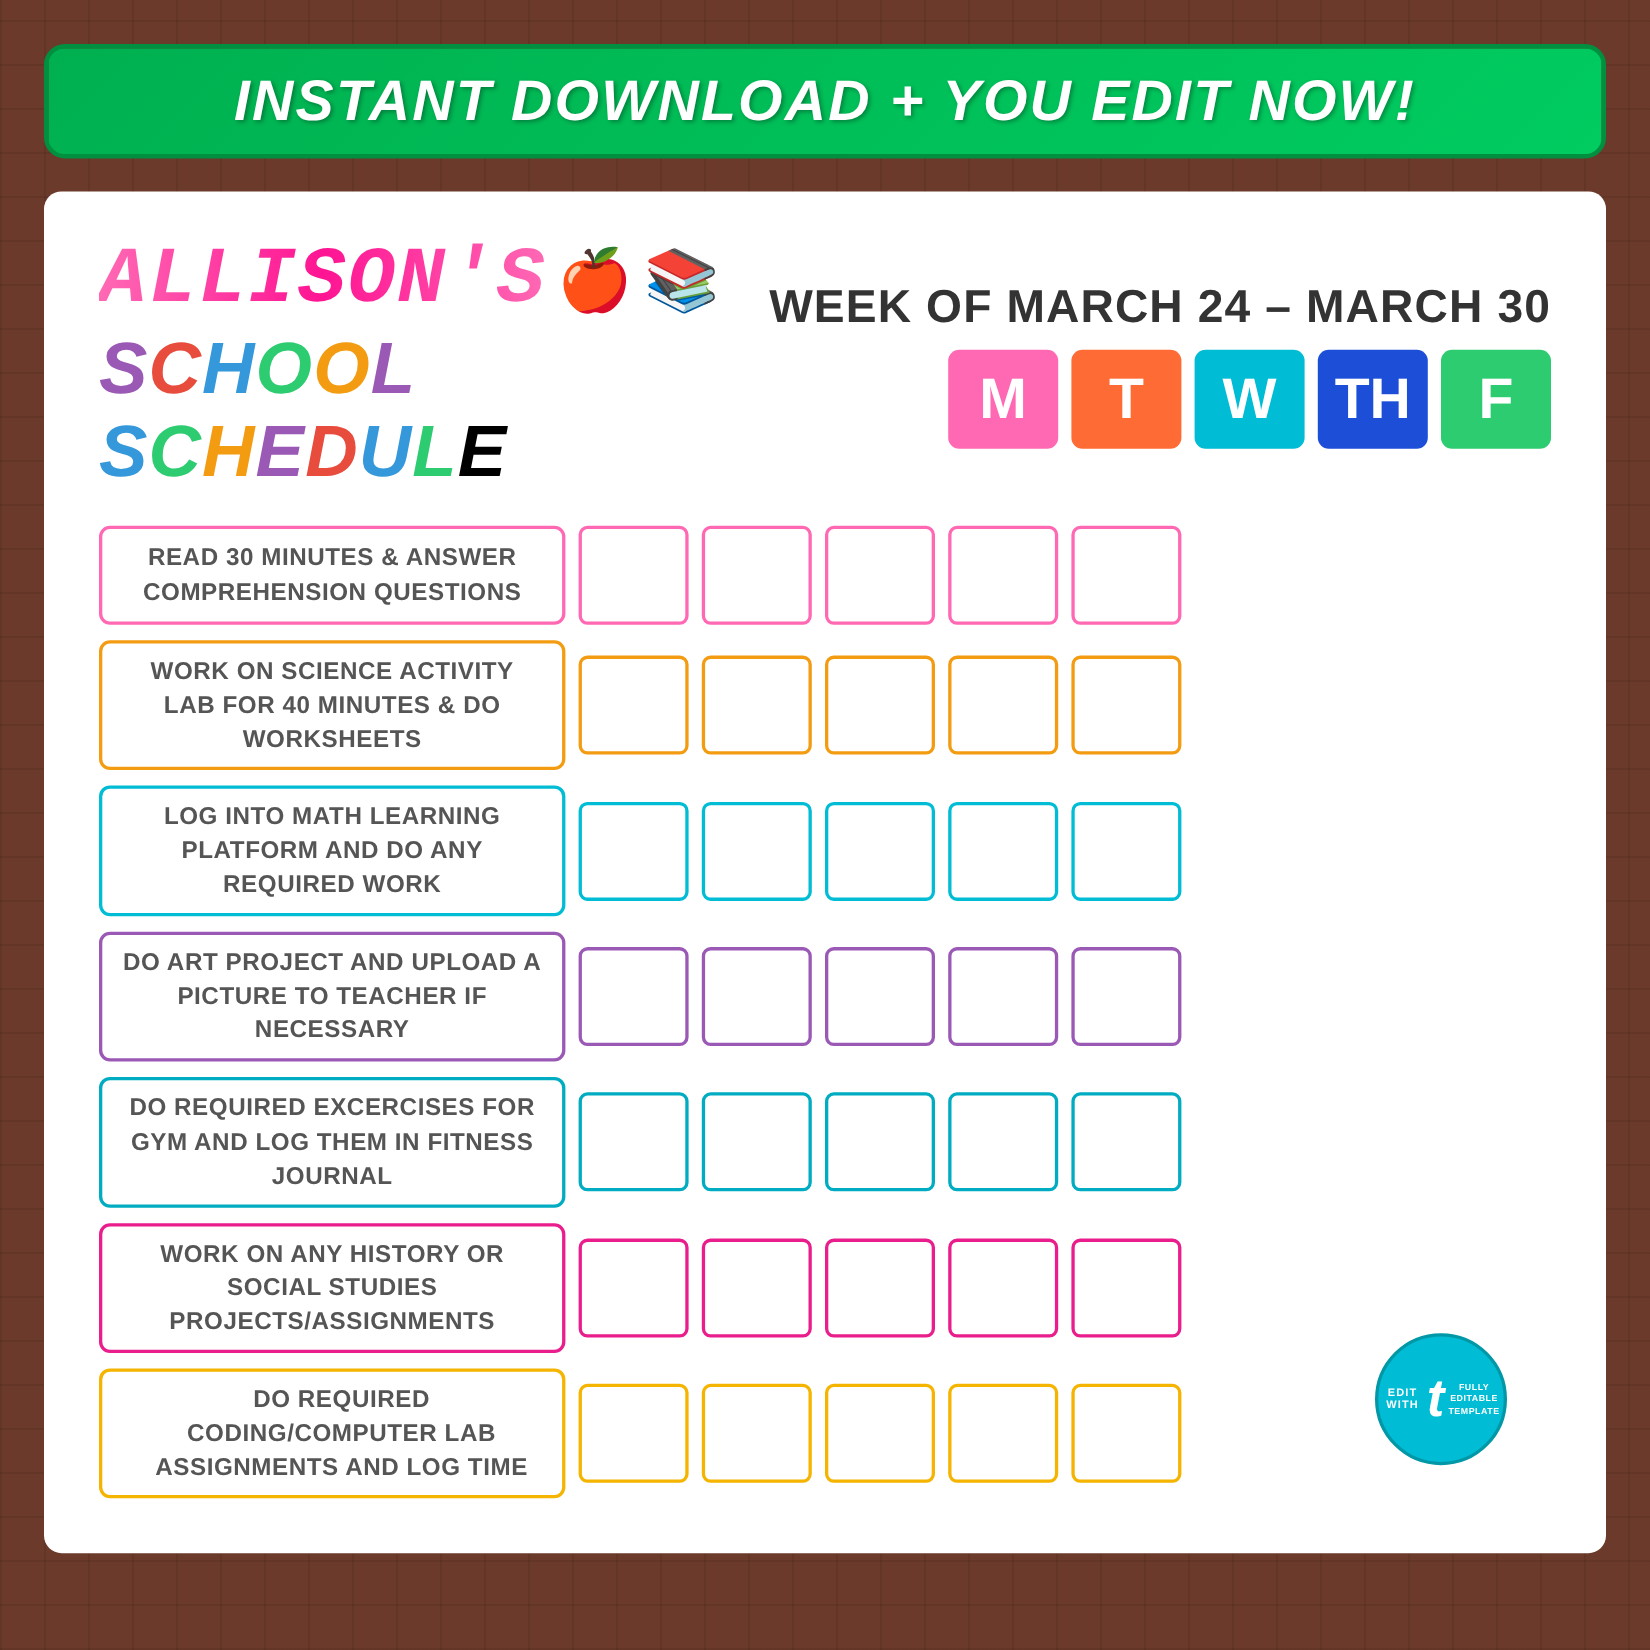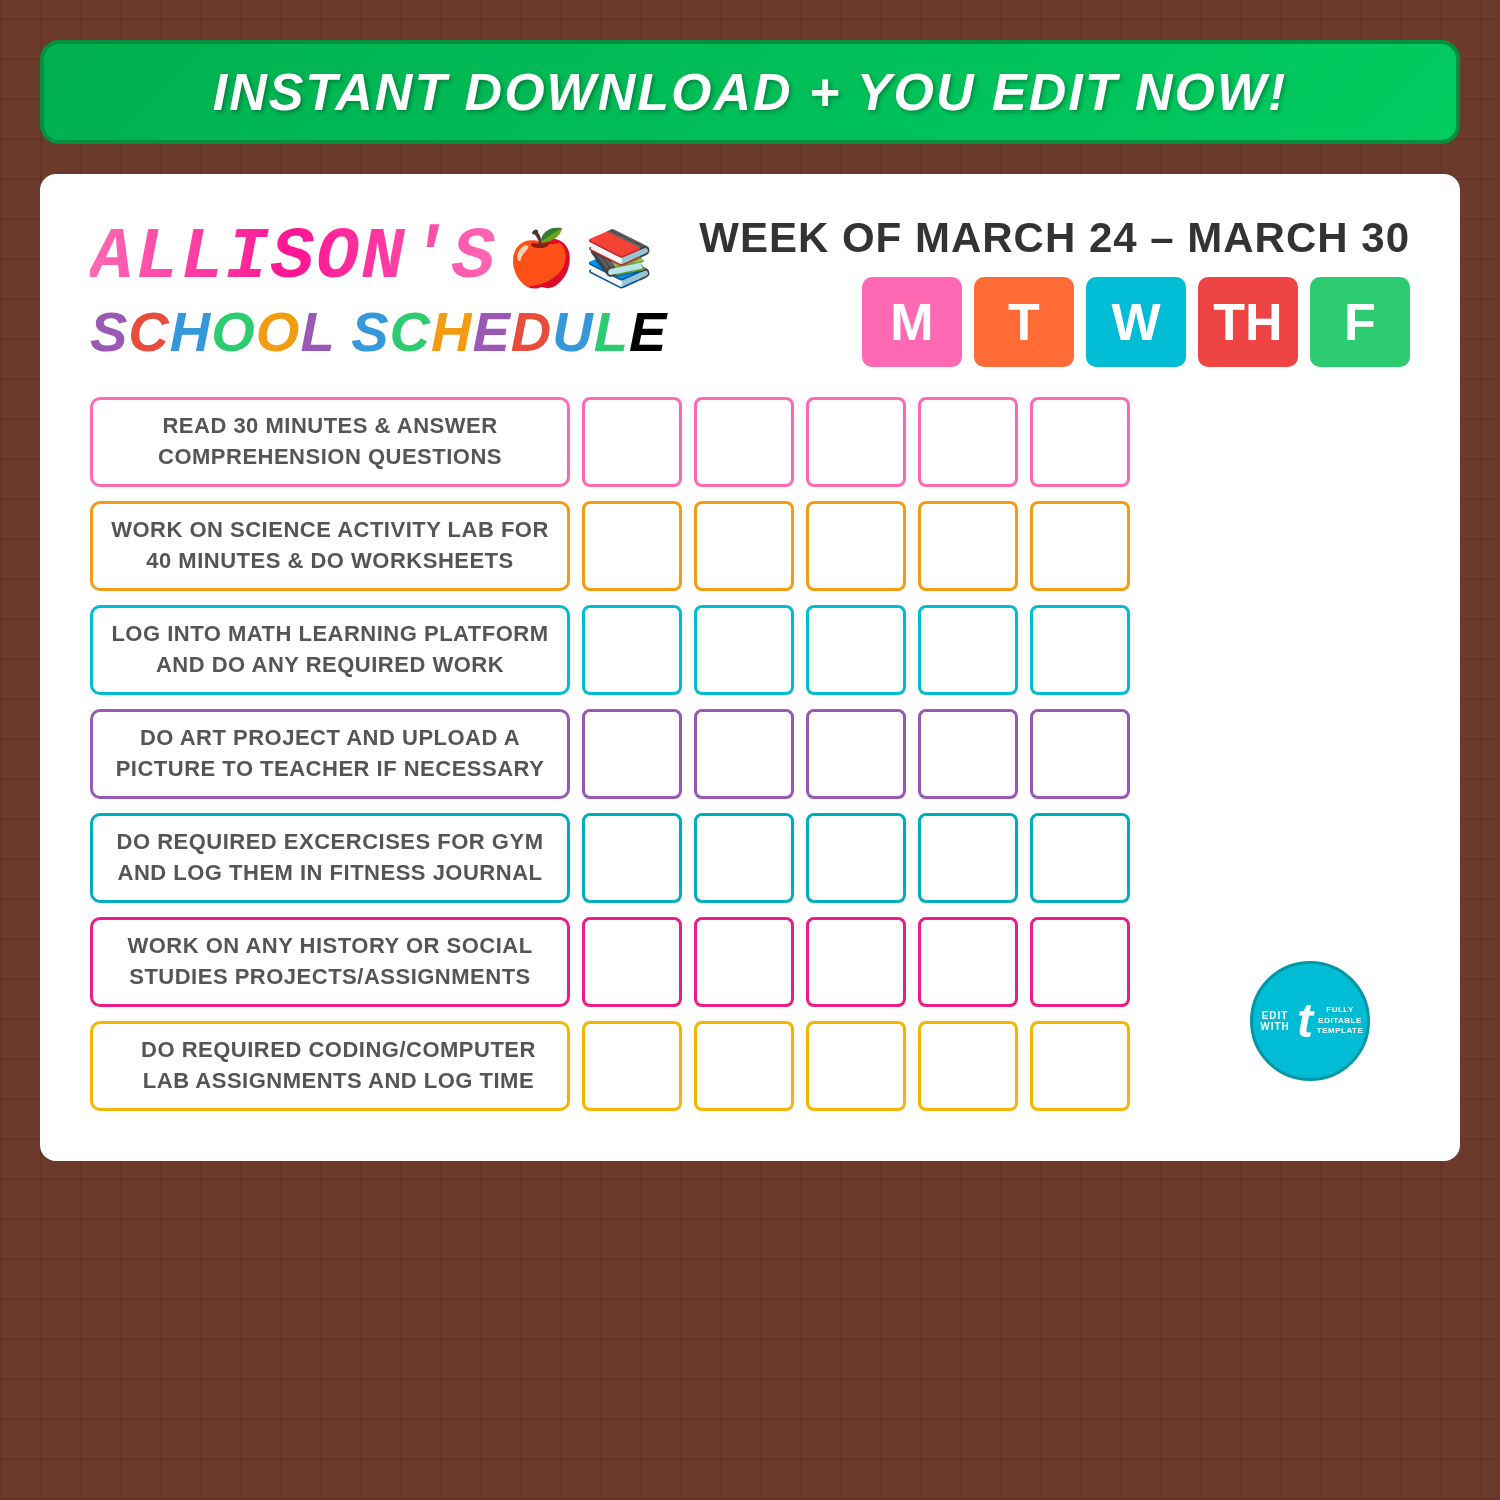--- a/index.html
+++ b/index.html
@@ -89,21 +89,21 @@
 
     .apple-icon {
       font-size: 55px;
     }
 
     .books-icon {
       font-size: 55px;
     }
 
     .school-schedule-text {
-      font-size: 56px;
+      font-size: 66px;
       font-weight: 900;
       font-style: italic;
       font-family: 'Arial Black', sans-serif;
       letter-spacing: 1px;
     }
 
     .school-schedule-text span:nth-child(1) { color: #9b59b6; }
     .school-schedule-text span:nth-child(2) { color: #e74c3c; }
     .school-schedule-text span:nth-child(3) { color: #3498db; }
     .school-schedule-text span:nth-child(4) { color: #2ecc71; }
@@ -148,38 +148,38 @@
       justify-content: center;
       font-size: 52px;
       font-weight: 900;
       color: white;
       font-family: 'Arial Black', sans-serif;
     }
 
     .day-m { background: #ff69b4; }
     .day-t { background: #ff6b35; }
     .day-w { background: #00bcd4; }
-    .day-th { background: #ef4444; }
+    .day-th { background: #1d4ed8; }
     .day-f { background: #2ecc71; }
 
     .schedule-grid {
       display: flex;
       flex-direction: column;
       gap: 14px;
       flex: 1;
     }
 
     .schedule-row {
       display: flex;
       align-items: center;
       gap: 12px;
     }
 
     .task-label {
-      width: 480px;
+      width: 424px;
       min-height: 90px;
       border-radius: 10px;
       border: 3px solid;
       display: flex;
       align-items: center;
       justify-content: center;
       padding: 10px 18px;
       text-align: center;
       font-size: 22px;
       font-weight: 700;

